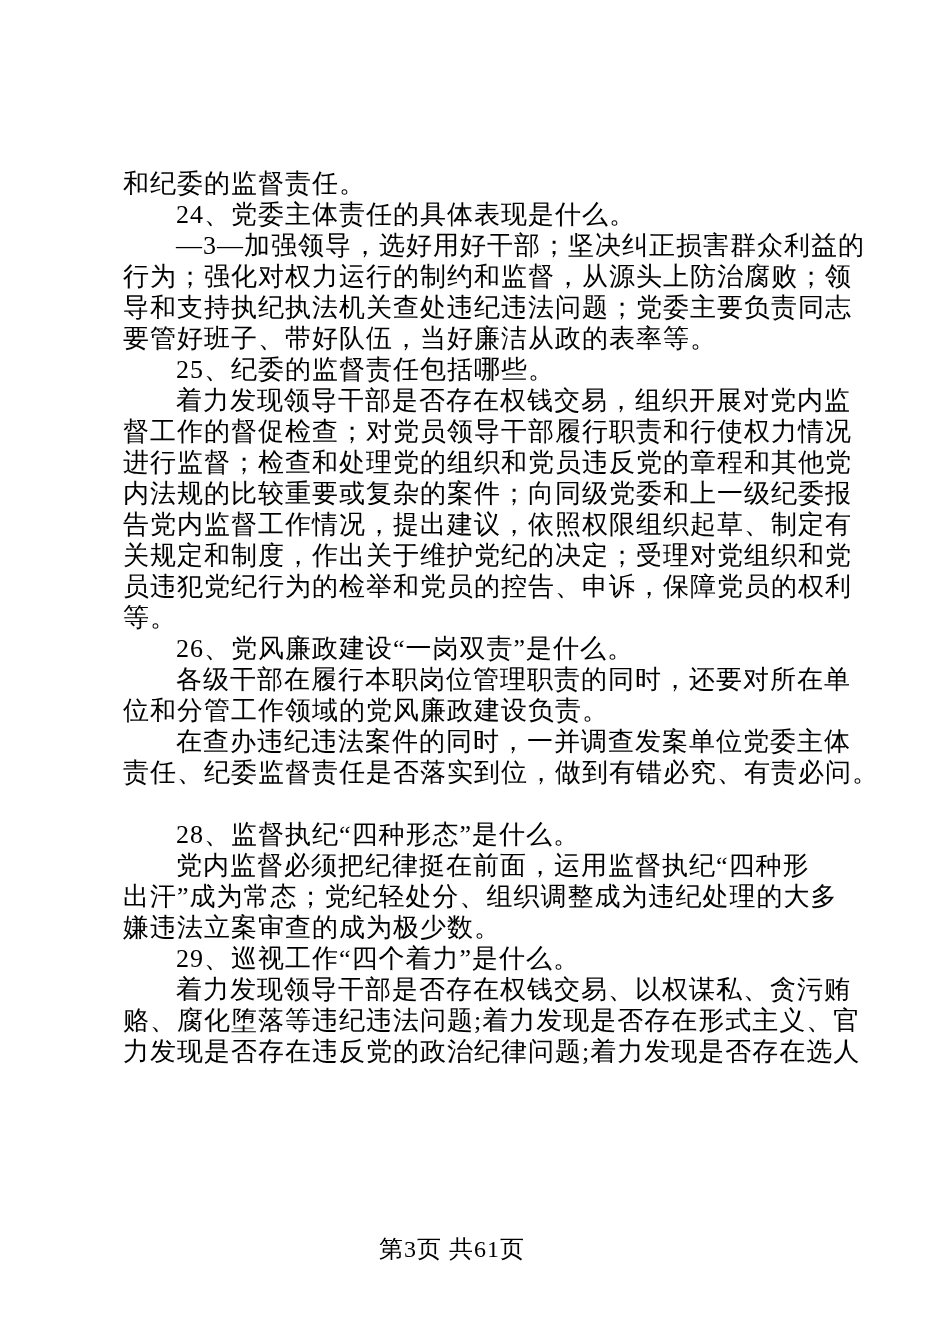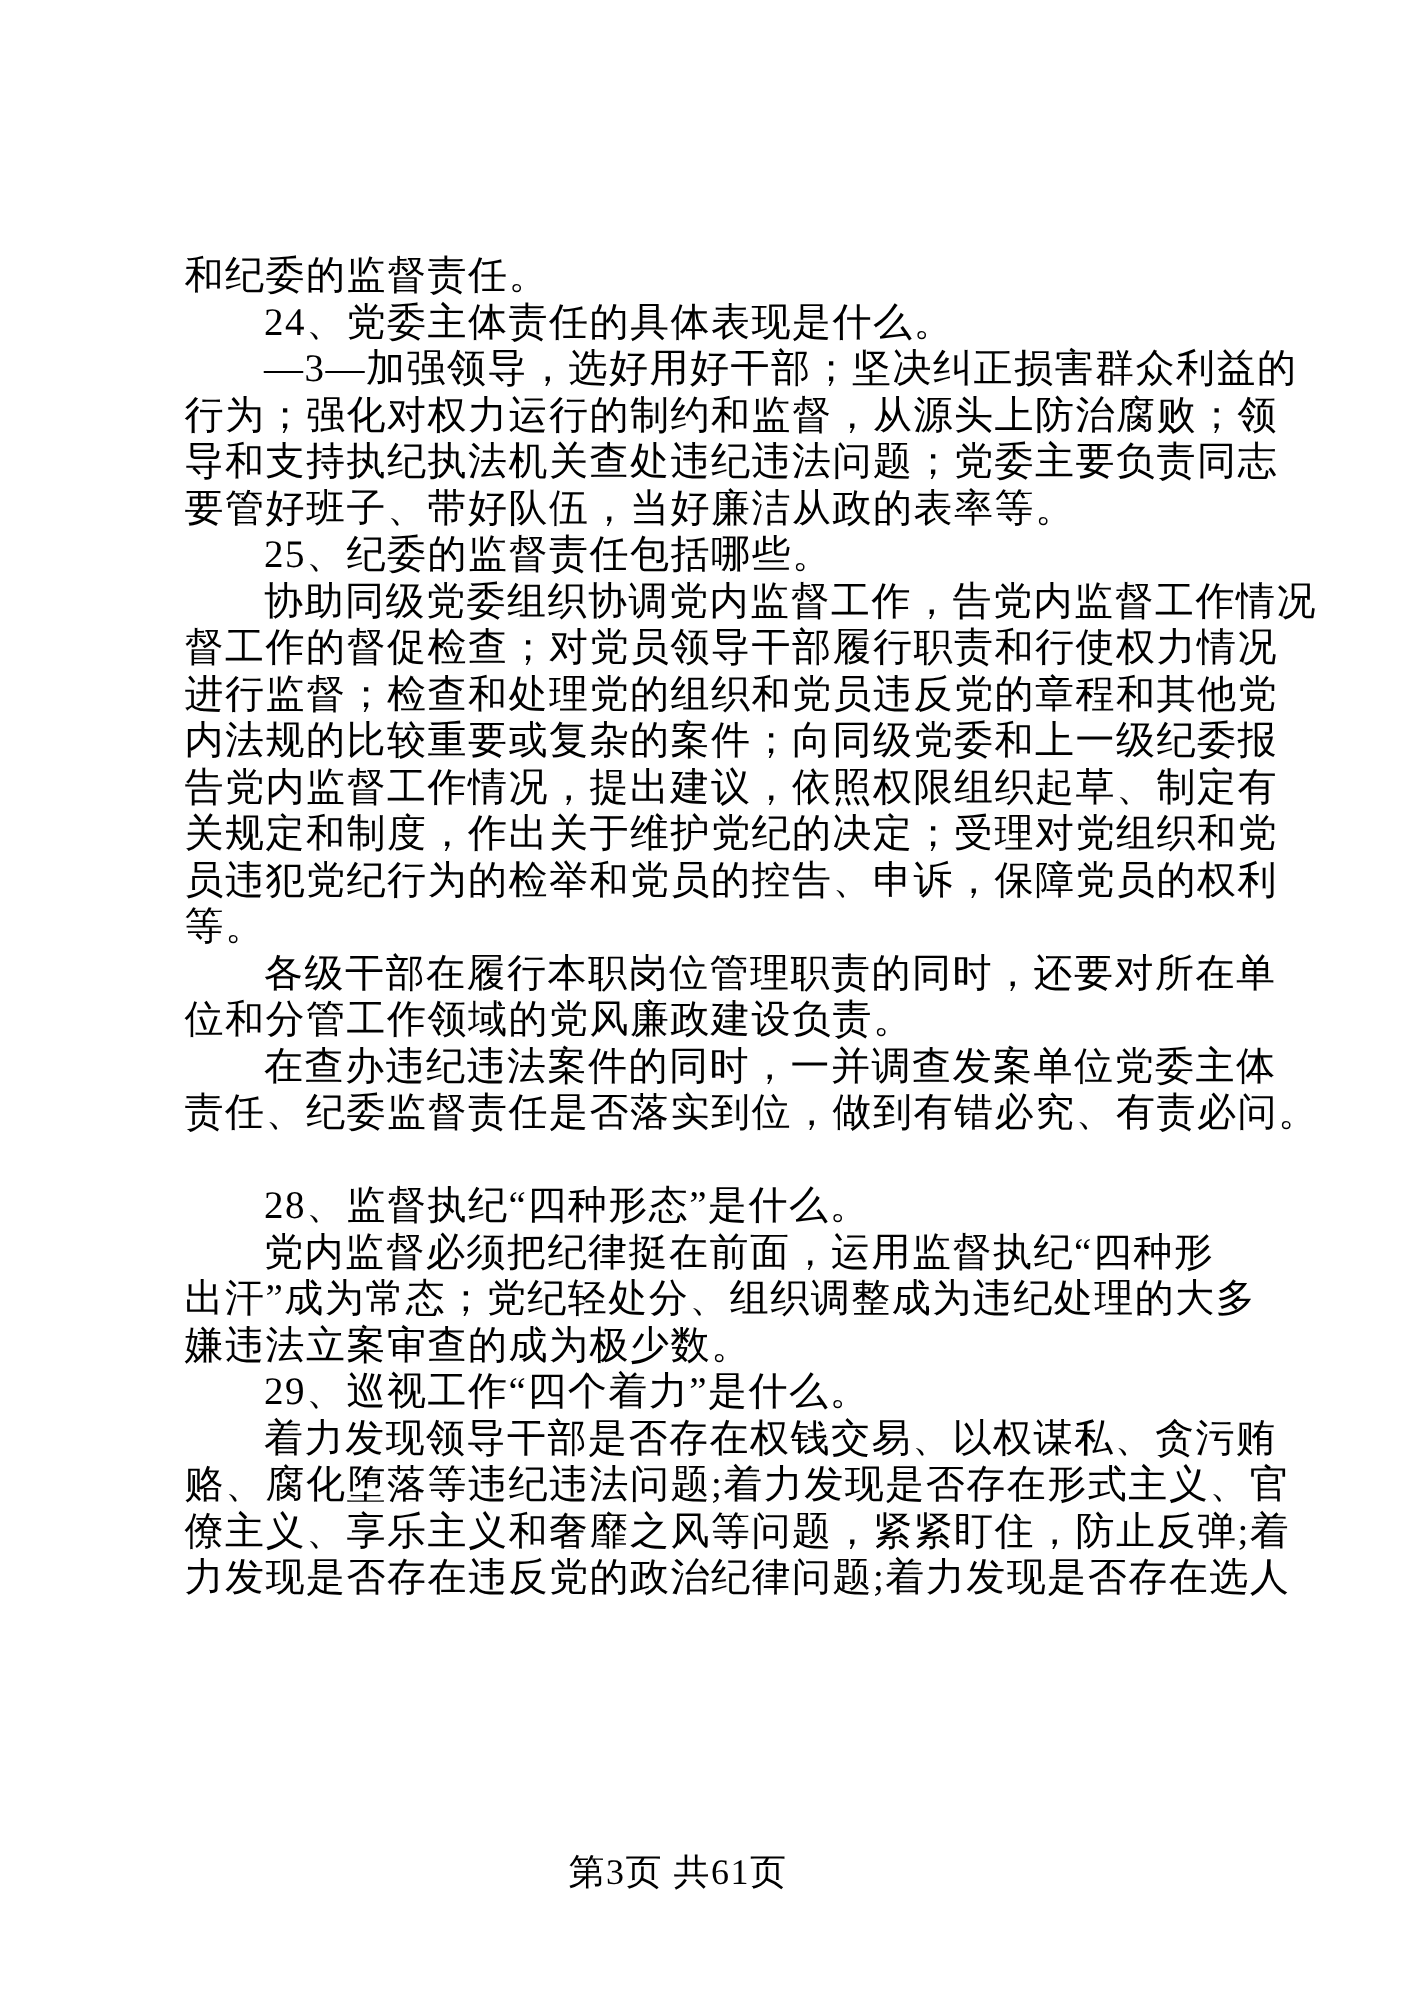--- a/index.html
+++ b/index.html
@@ -53,37 +53,37 @@
 
 <div class="page">
   <div class="doc-content">
       <div class="line">和纪委的监督责任。</div>
       <div class="line indent">24、党委主体责任的具体表现是什么。</div>
       <div class="line indent">—3—加强领导，选好用好干部；坚决纠正损害群众利益的</div>
       <div class="line">行为；强化对权力运行的制约和监督，从源头上防治腐败；领</div>
       <div class="line">导和支持执纪执法机关查处违纪违法问题；党委主要负责同志</div>
       <div class="line">要管好班子、带好队伍，当好廉洁从政的表率等。</div>
       <div class="line indent">25、纪委的监督责任包括哪些。</div>
-      <div class="line indent">协助同级党委组织协调党内监督工作，告党内监督工作情况</div>
+      <div class="line indent">着力发现领导干部是否存在权钱交易，组织开展对党内监</div>
       <div class="line">督工作的督促检查；对党员领导干部履行职责和行使权力情况</div>
       <div class="line">进行监督；检查和处理党的组织和党员违反党的章程和其他党</div>
       <div class="line">内法规的比较重要或复杂的案件；向同级党委和上一级纪委报</div>
       <div class="line">告党内监督工作情况，提出建议，依照权限组织起草、制定有</div>
       <div class="line">关规定和制度，作出关于维护党纪的决定；受理对党组织和党</div>
       <div class="line">员违犯党纪行为的检举和党员的控告、申诉，保障党员的权利</div>
       <div class="line">等。</div>
+      <div class="line indent">26、党风廉政建设“一岗双责”是什么。</div>
       <div class="line indent">各级干部在履行本职岗位管理职责的同时，还要对所在单</div>
       <div class="line">位和分管工作领域的党风廉政建设负责。</div>
       <div class="line indent">在查办违纪违法案件的同时，一并调查发案单位党委主体</div>
       <div class="line">责任、纪委监督责任是否落实到位，做到有错必究、有责必问。</div>
       <div class="line blank"></div>
       <div class="line indent">28、监督执纪“四种形态”是什么。</div>
       <div class="line indent">党内监督必须把纪律挺在前面，运用监督执纪“四种形</div>
       <div class="line">出汗”成为常态；党纪轻处分、组织调整成为违纪处理的大多</div>
       <div class="line">嫌违法立案审查的成为极少数。</div>
       <div class="line indent">29、巡视工作“四个着力”是什么。</div>
       <div class="line indent">着力发现领导干部是否存在权钱交易、以权谋私、贪污贿</div>
       <div class="line">赂、腐化堕落等违纪违法问题;着力发现是否存在形式主义、官</div>
-      <div class="line">僚主义、享乐主义和奢靡之风等问题，紧紧盯住，防止反弹;着</div>
       <div class="line">力发现是否存在违反党的政治纪律问题;着力发现是否存在选人</div>
     </div>
   <div class="page-footer">第3页 共61页</div>
 </div>
 
 </body></html>

